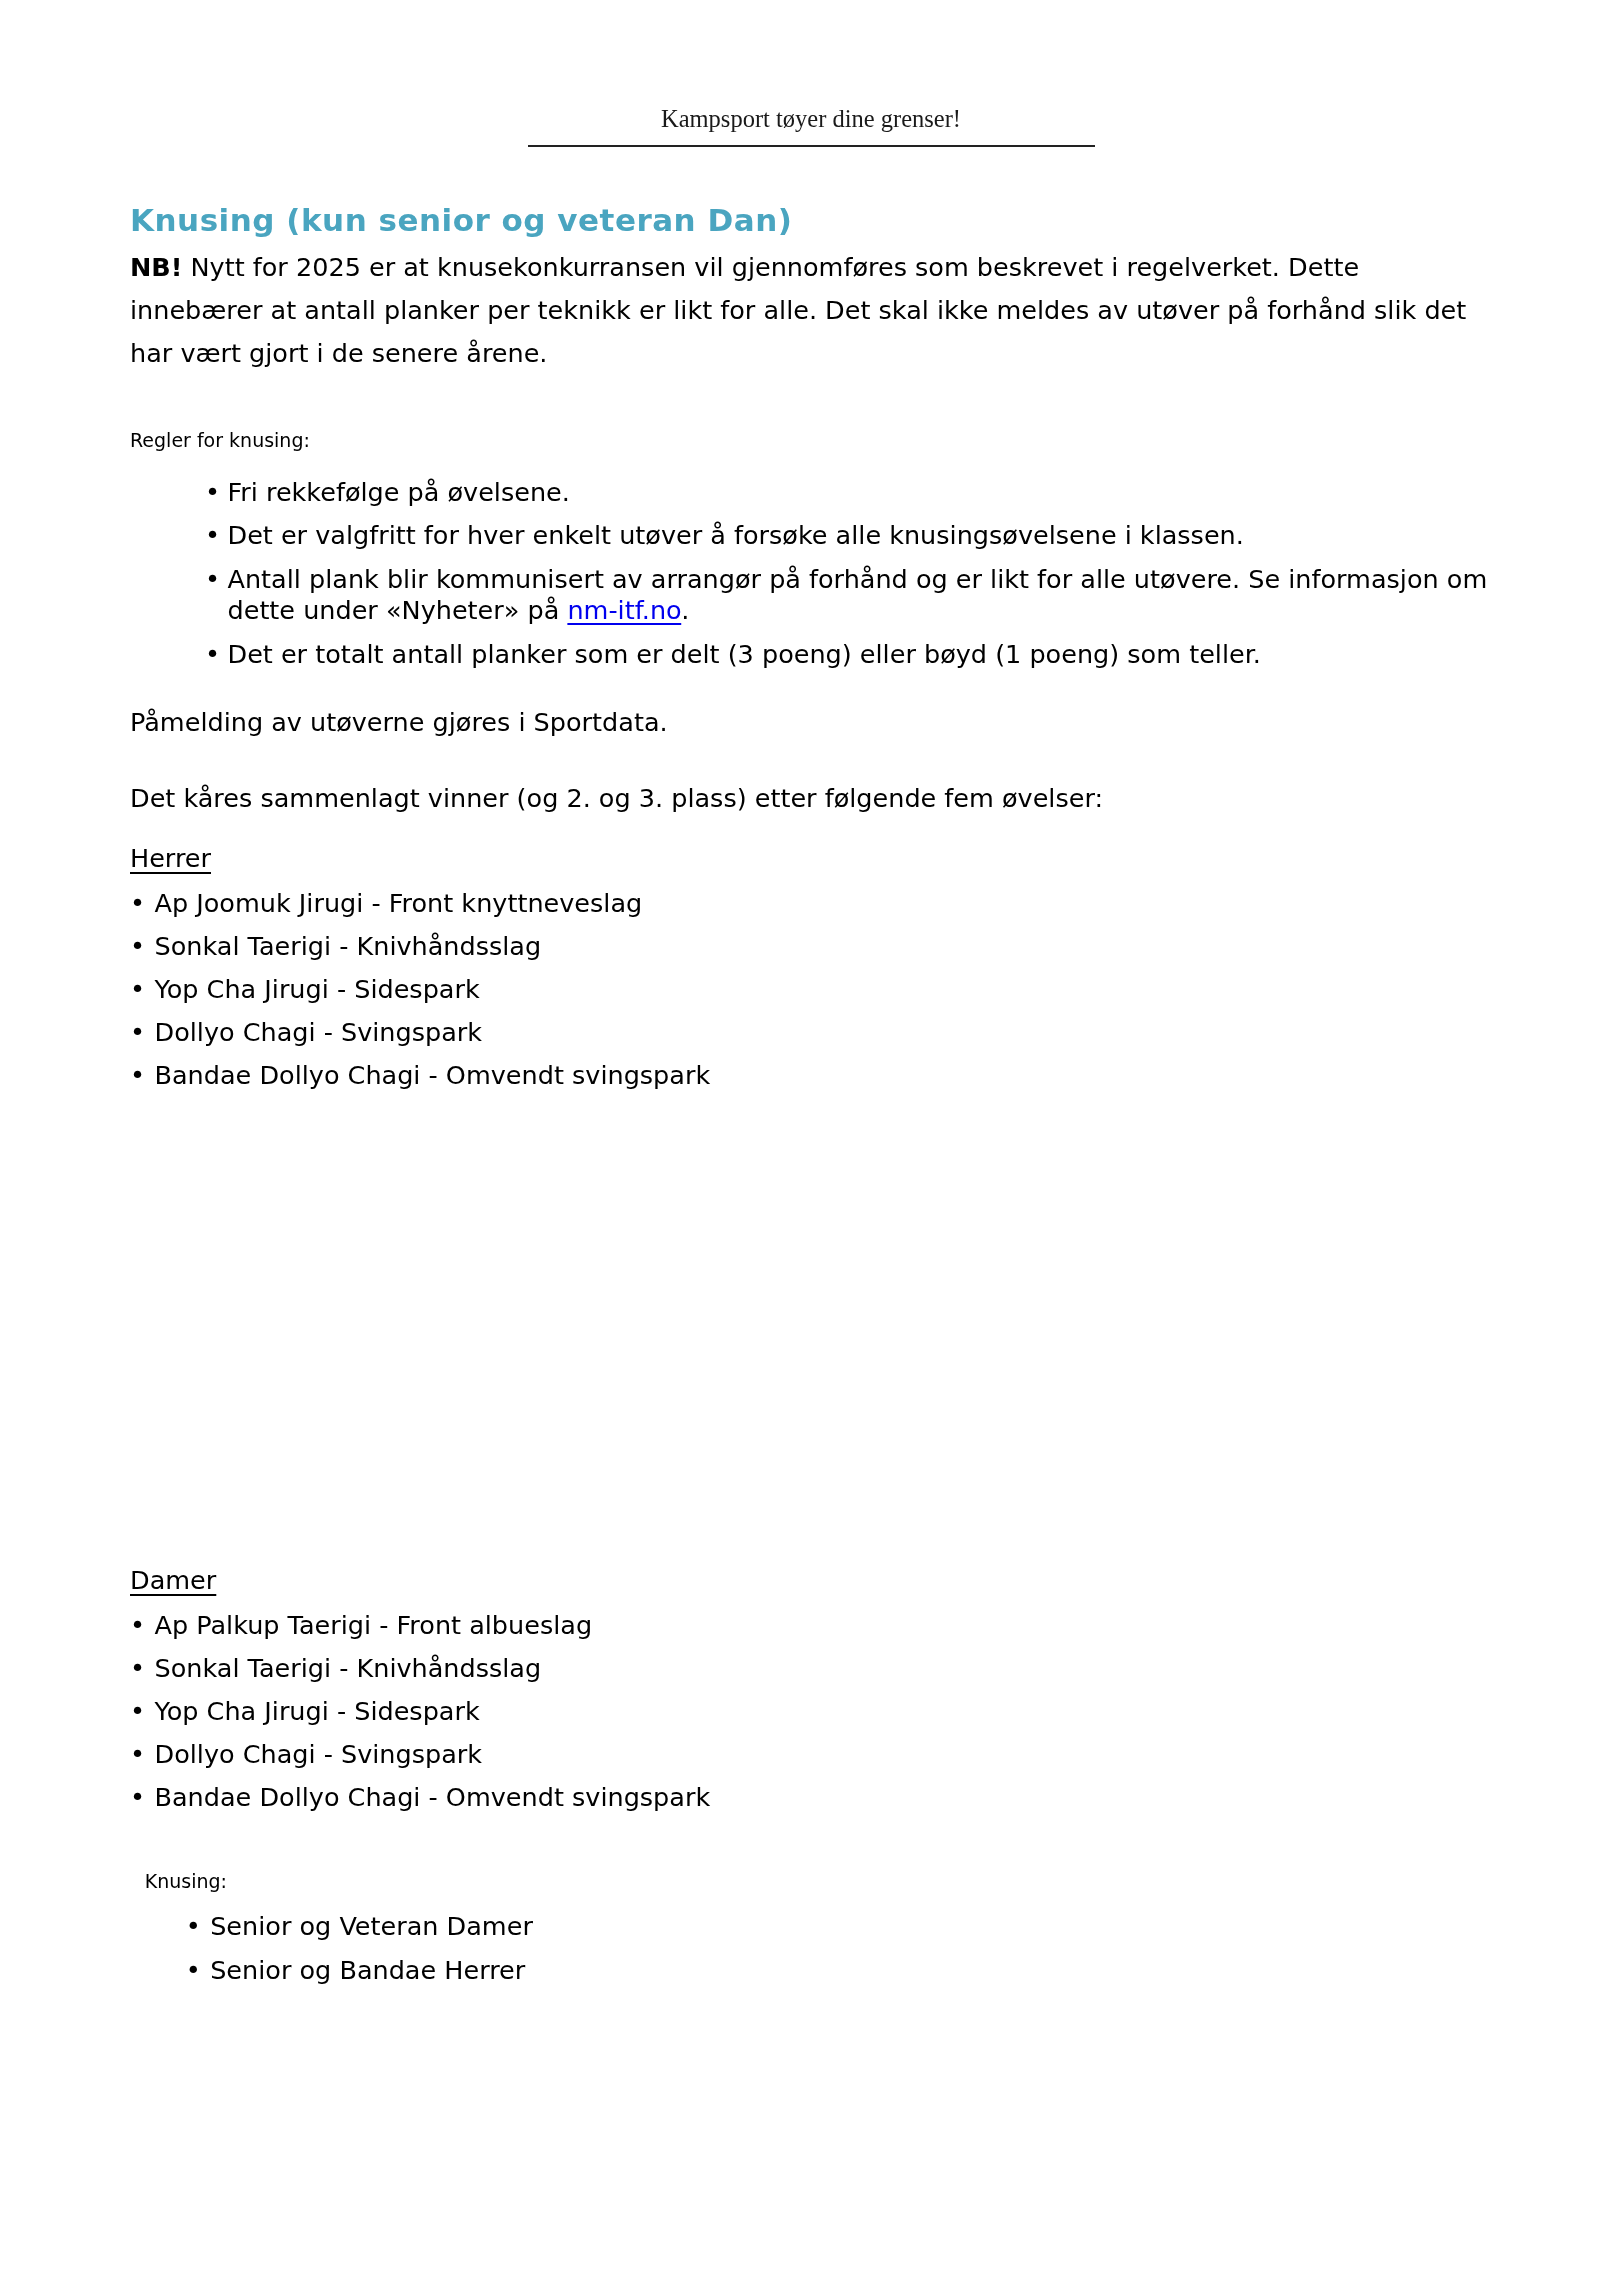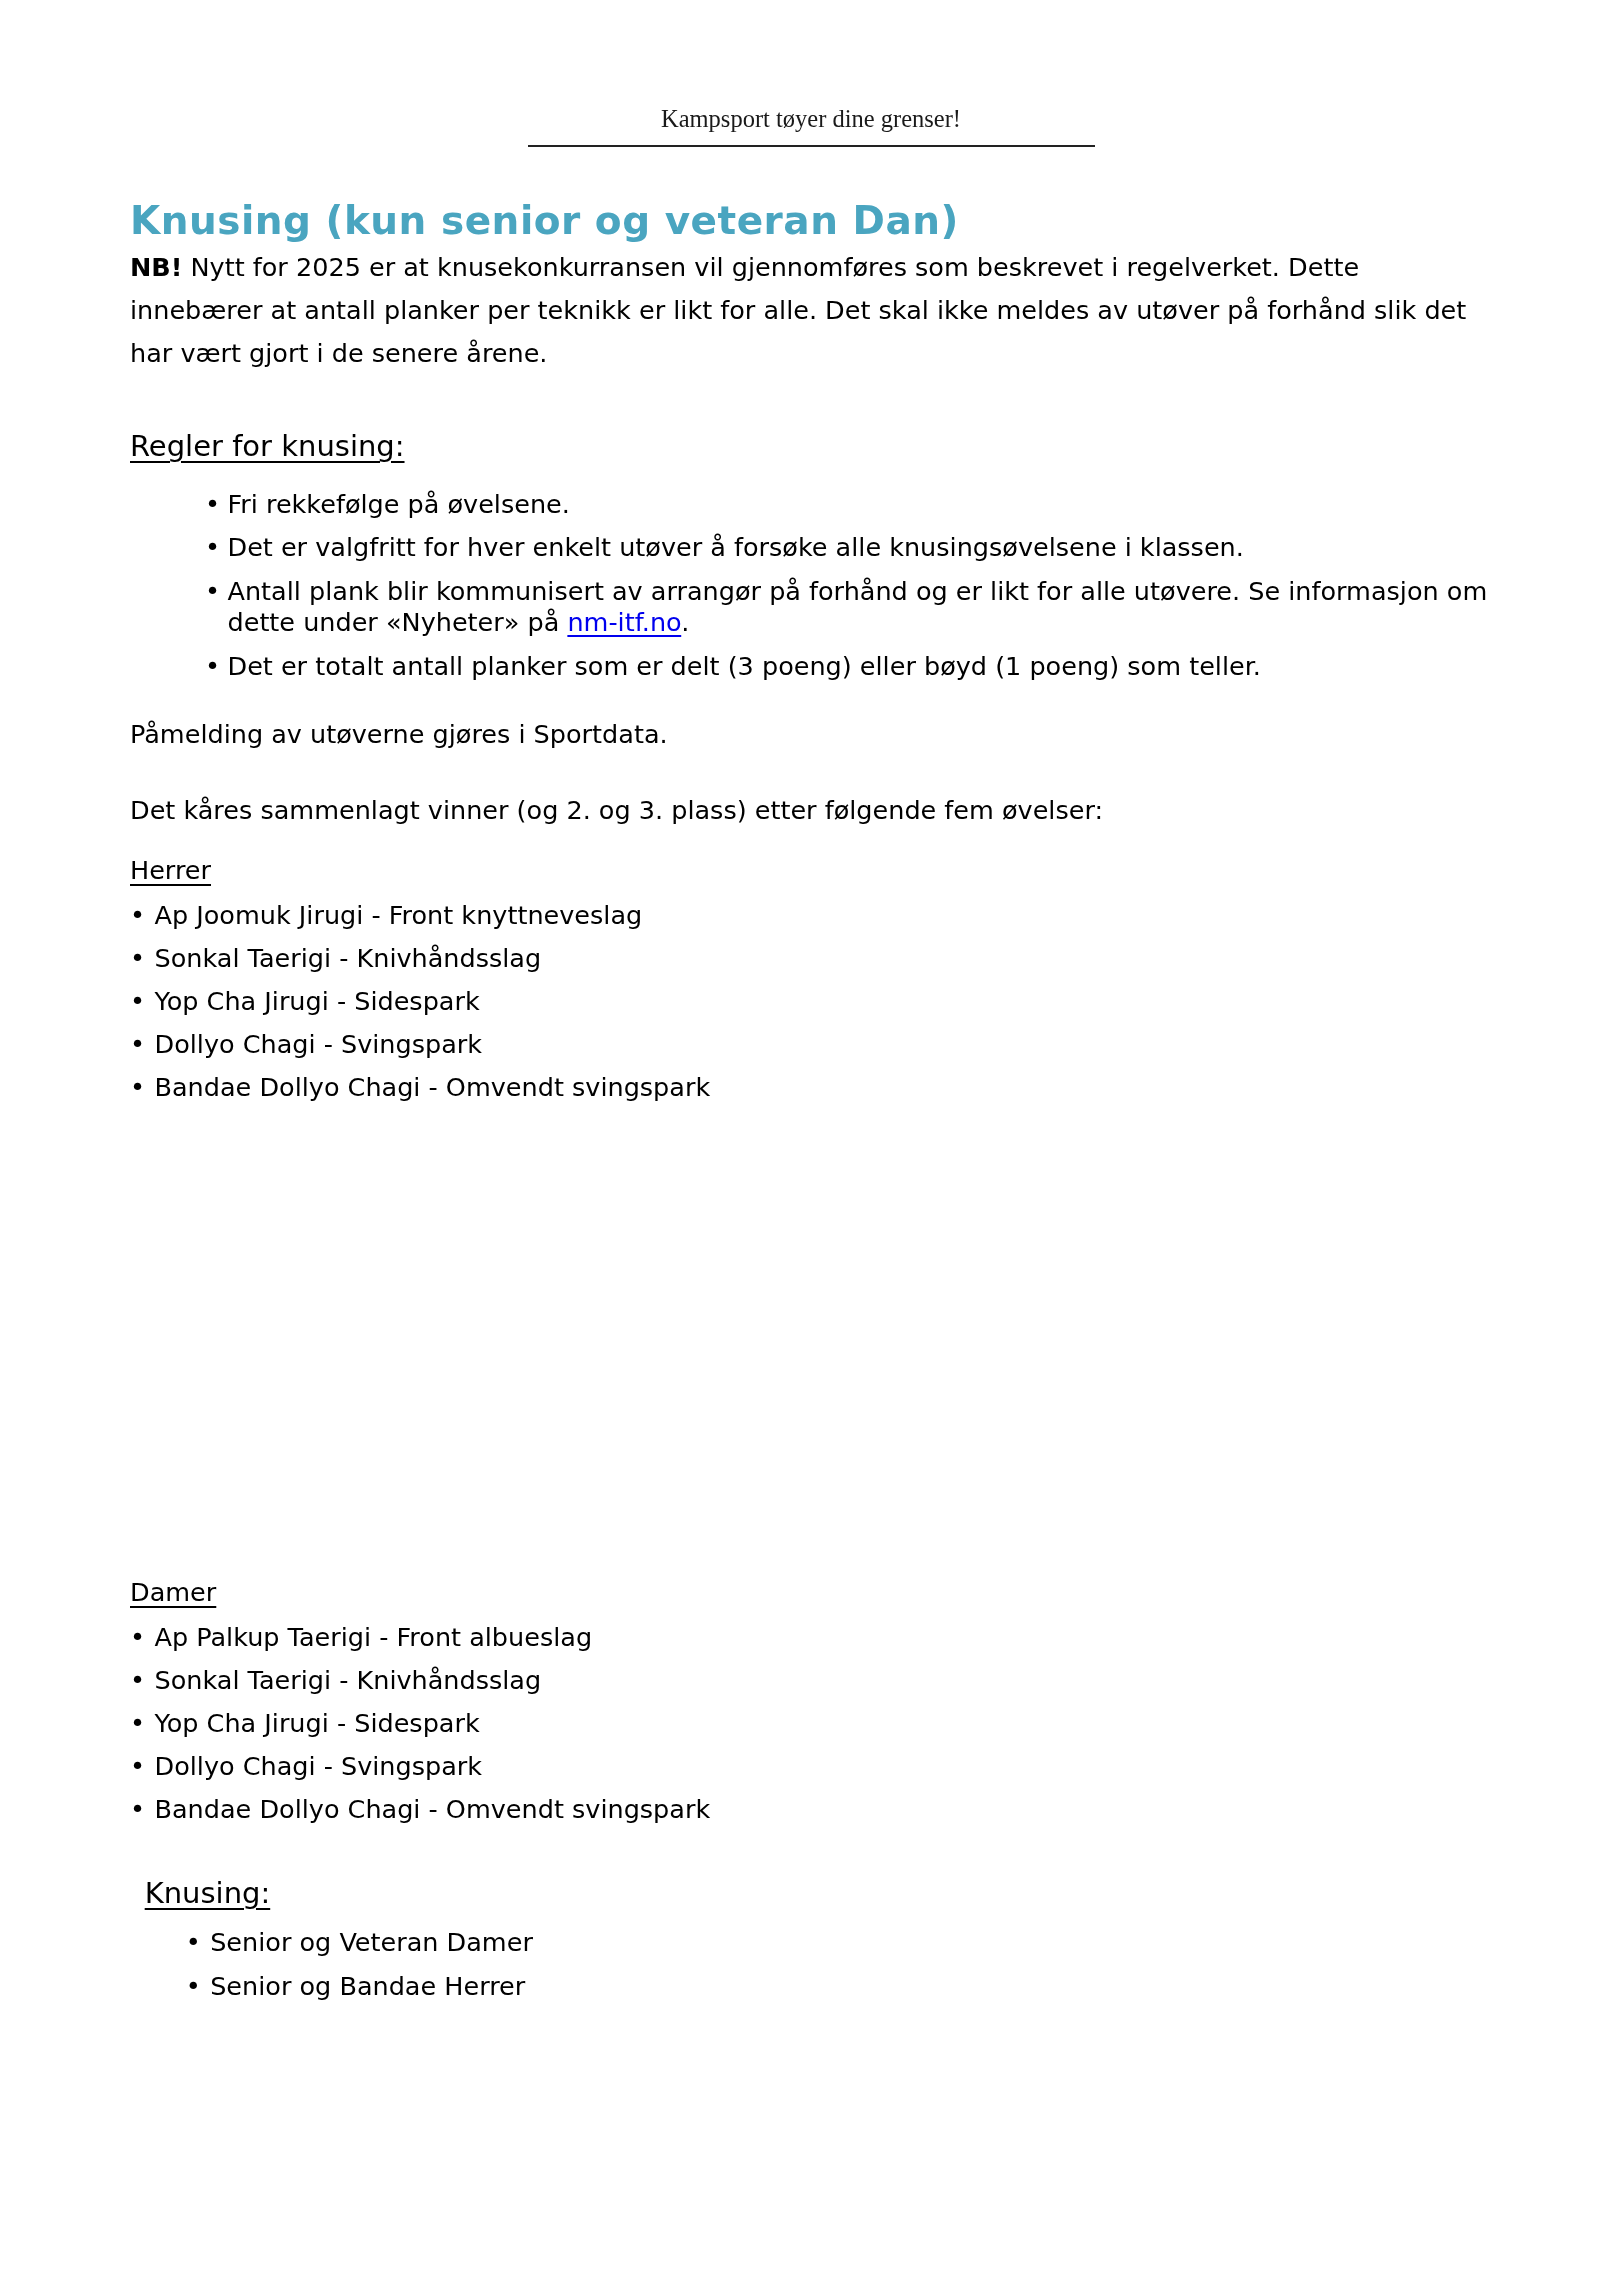--- a/index.html
+++ b/index.html
@@ -13,34 +13,33 @@
 
   .doc-header {
     text-align: center;
     font-family: Liberation Serif, serif;
     font-size: 24.5px; line-height: 29px; color: #1a1a1a;
   }
   .header-rule { width: 567px; margin: 11.8px auto 0 auto; border-bottom: 2px solid #222222; }
 
   .page-title {
     margin: 53px 0 4px 0;
-    font-size: 39px; line-height: 41px; font-weight: bold;
+    font-size: 31px; line-height: 41px; font-weight: bold;
     color: var(--color-accent, #4AA5C0);
     letter-spacing: 0.5px;
   }
 
   .body-text { font-size: 25.5px; }
   .intro { margin-top: 5px; line-height: 43px; max-width: 1367px; }
   .intro b { font-weight: bold; }
 
   .section-heading {
     display: inline-block;
     margin-top: 29px;
-    font-size: 29px;
-    text-decoration: underline;
+    font-size: 19px;
     text-decoration-thickness: 2px;
     text-underline-offset: 4.9px;
     text-align: right;
   }
 
   ul { list-style: none; }
   .marker { display: block; }
 
   .rules-list { margin: 25.5px 0 0 0; padding: 0 0 0 75px; line-height: 31px; }
   .rules-list li { display: flex; margin-bottom: 12.7px; }

